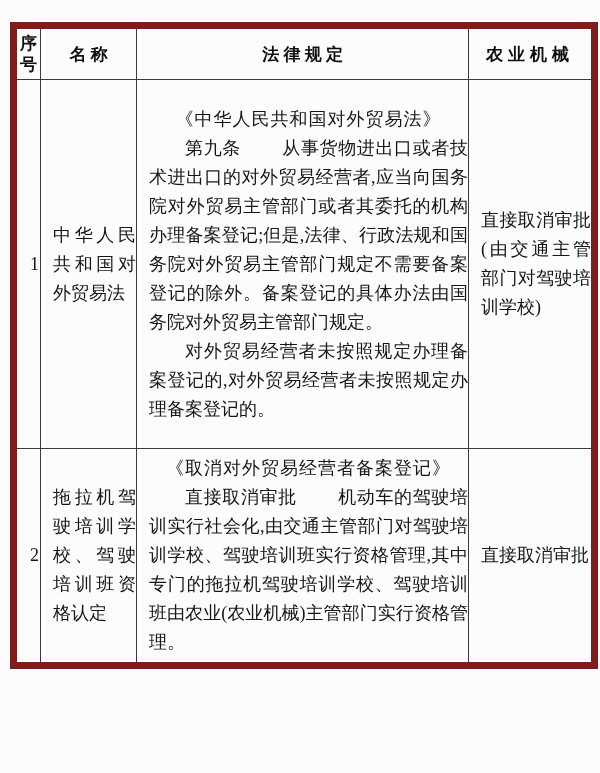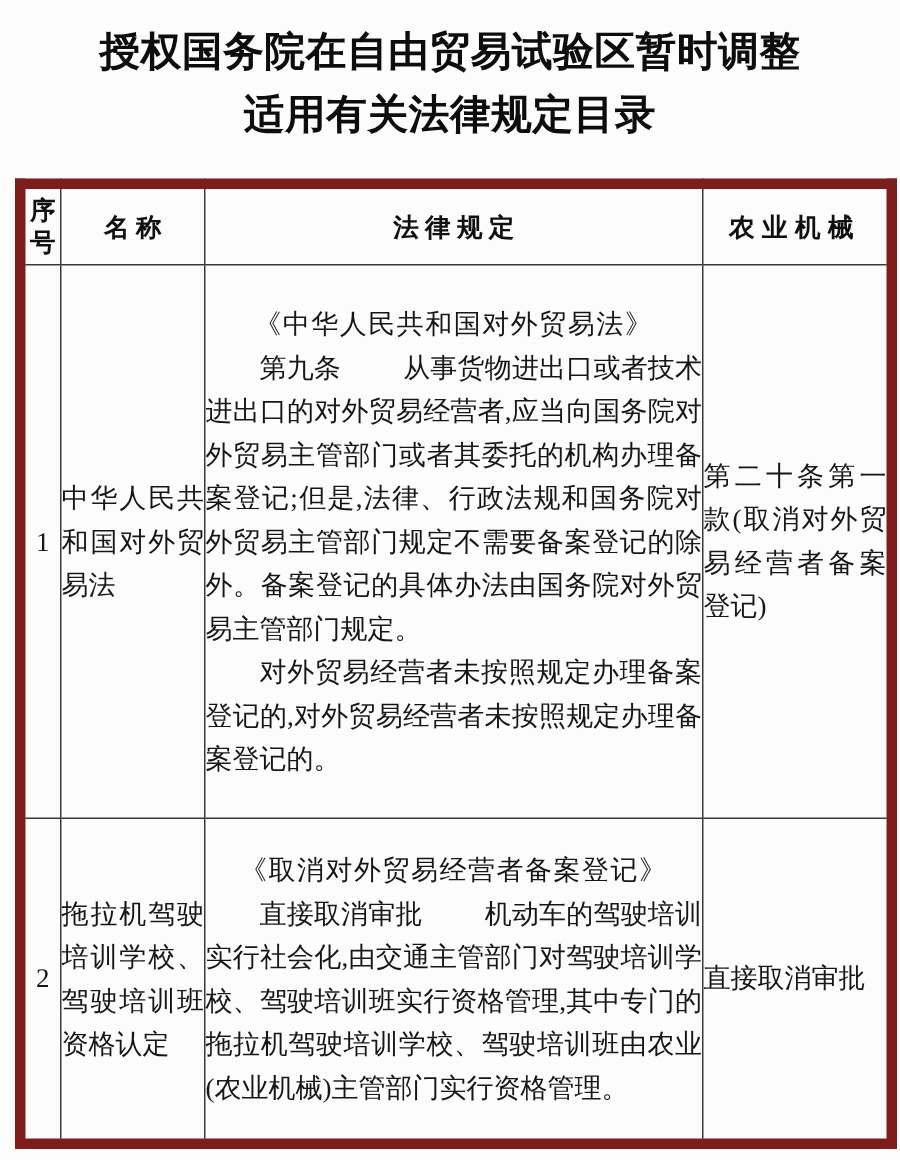--- a/index.html
+++ b/index.html
@@ -53,20 +53,21 @@
   .th-index { font-size: 16px; line-height: 21px; padding: 0 2px; }
   .th-adjust { letter-spacing: 5px; }
 
   tr.row-1 { height: 369px; }
   tr.row-2 { height: 217px; }
 
   .catalog td {
     font-size: 18px;
     line-height: 29px;
     vertical-align: middle;
+    padding-left: 12px;
   }
   .cell-index { text-align: center; font-size: 17px; }
   .cell-name {
     padding: 0 12px;
     text-align: justify;
     text-align-last: left;
   }
   .cell-law { padding: 2px 4px; }
   .law-title { text-align: center; letter-spacing: 1px; }
   .law-para {
@@ -80,24 +81,20 @@
     padding: 0 8px 0 5px;
     text-align: justify;
     text-align-last: left;
   }
 </style>
 </head>
 <body>
 
 <div class="page">
 
-  <h1 class="doc-title">
-    <span>授权国务院在自由贸易试验区暂时调整</span>
-    <span>适用有关法律规定目录</span>
-  </h1>
 
   <table class="catalog">
     <colgroup>
       <col class="c-index">
         <col class="c-name">
         <col class="c-law">
         <col class="c-adjust">
     </colgroup>
     <thead>
       <tr class="header-row">
@@ -114,21 +111,21 @@
     </td>
     <td class="cell-name">
       <div>中华人民共和国对外贸易法</div>
     </td>
     <td class="cell-law">
       <div class="law-title">《中华人民共和国对外贸易法》</div>
     <div class="law-para"><b class="law-term">第九条</b>从事货物进出口或者技术进出口的对外贸易经营者,应当向国务院对外贸易主管部门或者其委托的机构办理备案登记;但是,法律、行政法规和国务院对外贸易主管部门规定不需要备案登记的除外。备案登记的具体办法由国务院对外贸易主管部门规定。</div>
             <div class="law-para">对外贸易经营者未按照规定办理备案登记的,对外贸易经营者未按照规定办理备案登记的。</div>
           </td>
     <td class="cell-adjust">
-      <div>第二十条第一款(取消对外贸易经营者备案登记)</div>
+      <div>直接取消审批(由交通主管部门对驾驶培训学校)</div>
     </td>
   </tr>
 
   <tr class="data-row row-2">
     <td class="cell-index">
       <span>2</span>
     </td>
     <td class="cell-name">
       <div>拖拉机驾驶培训学校、驾驶培训班资格认定</div>
     </td>

